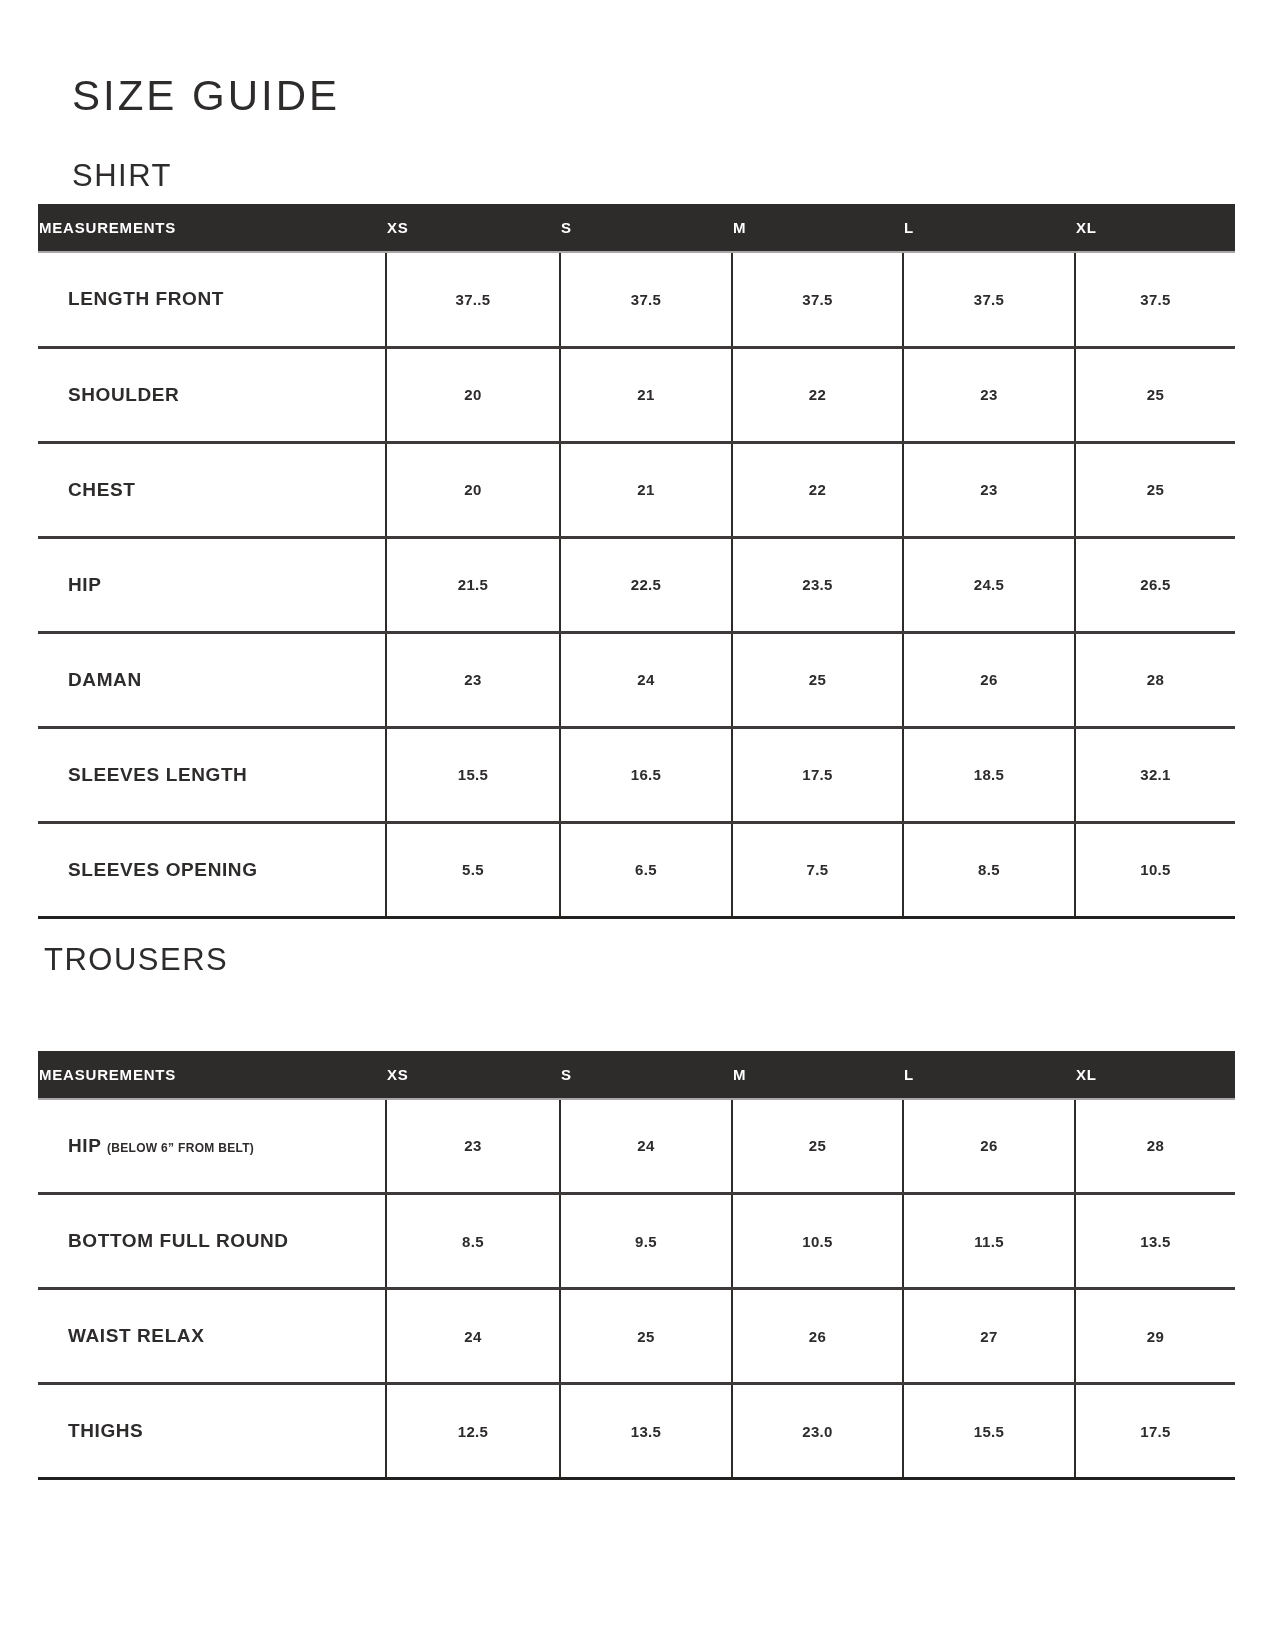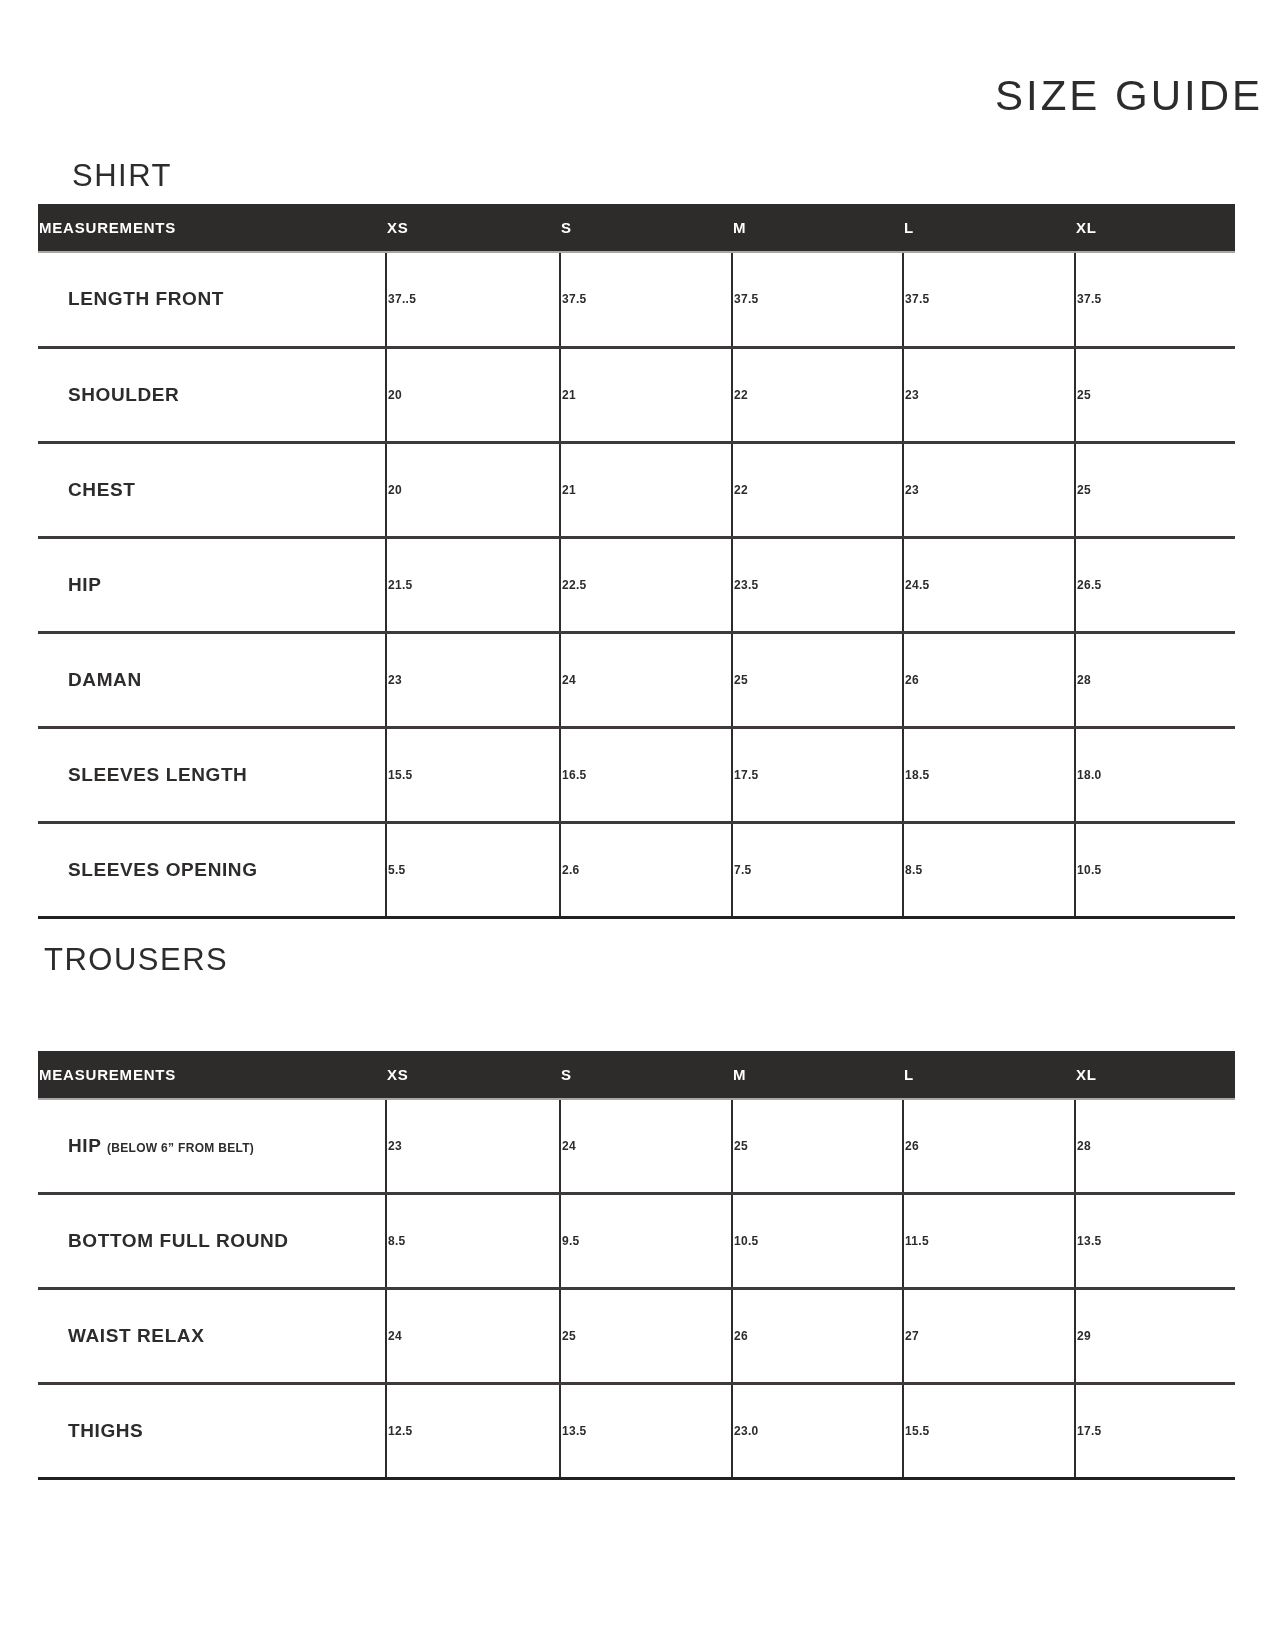--- a/index.html
+++ b/index.html
@@ -14,27 +14,26 @@
   *{box-sizing:border-box;}
   html,body{margin:0;padding:0;}
   body{
     width:1275px;height:1650px;
     background:var(--background);
     color:var(--text);
     font-family:"Liberation Sans", sans-serif;
     overflow:hidden;
   }
   h1.page-title{
-    margin:75px 12px 0 72px;
+    margin:75px 0 0 72px;
     font-size:42px;
     font-weight:400;
     letter-spacing:3px;
     line-height:1;
     color:var(--text);
-    text-align:right;
   }
   section h2.section-heading{
     font-size:31px;
     font-weight:400;
     letter-spacing:1.5px;
     line-height:1;
     color:var(--text);
   }
   section[data-name="shirt-section"] h2.section-heading{margin:43px 0 13px 72px;}
   section[data-name="trousers-section"] h2.section-heading{margin:25px 0 76px 44px;}
@@ -65,22 +64,22 @@
     font-size:19px;
     font-weight:700;
     letter-spacing:0.6px;
     color:var(--text);
   }
   table.size-table tbody th.label-cell .label-note{
     font-size:12px;
     letter-spacing:0.3px;
   }
   table.size-table tbody td{
-    text-align:left;
-    font-size:12px;
+    text-align:center;
+    font-size:15px;
     font-weight:700;
     letter-spacing:0.3px;
     color:var(--text);
   }
   table.size-table tbody tr:not(:first-child) > *{
     border-top:3px solid var(--row-line);
   }
   table.size-table tbody tr > *:not(:first-child){
     border-left:2px solid var(--column-line);
   }
@@ -152,26 +151,26 @@
               <td data-name="value-cell">25</td>
               <td data-name="value-cell">26</td>
               <td data-name="value-cell">28</td>
             </tr>
             <tr data-name="table-row">
               <th class="label-cell" data-name="row-label"><span data-name="row-label-text">SLEEVES LENGTH</span></th>
               <td data-name="value-cell">15.5</td>
               <td data-name="value-cell">16.5</td>
               <td data-name="value-cell">17.5</td>
               <td data-name="value-cell">18.5</td>
-              <td data-name="value-cell">18.0</td>
+              <td data-name="value-cell">32.1</td>
             </tr>
             <tr data-name="table-row">
               <th class="label-cell" data-name="row-label"><span data-name="row-label-text">SLEEVES OPENING</span></th>
               <td data-name="value-cell">5.5</td>
-              <td data-name="value-cell">2.6</td>
+              <td data-name="value-cell">6.5</td>
               <td data-name="value-cell">7.5</td>
               <td data-name="value-cell">8.5</td>
               <td data-name="value-cell">10.5</td>
             </tr>
           </tbody>
         </table>
       </section>
       <section data-name="trousers-section">
         <h2 class="section-heading" data-name="trousers-heading">TROUSERS</h2>
         <table class="size-table" data-name="trousers-size-table">

